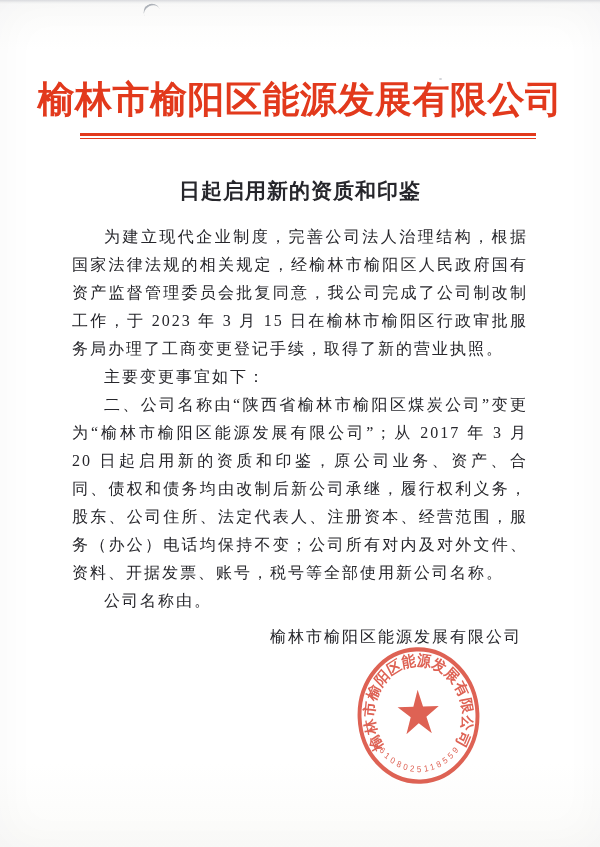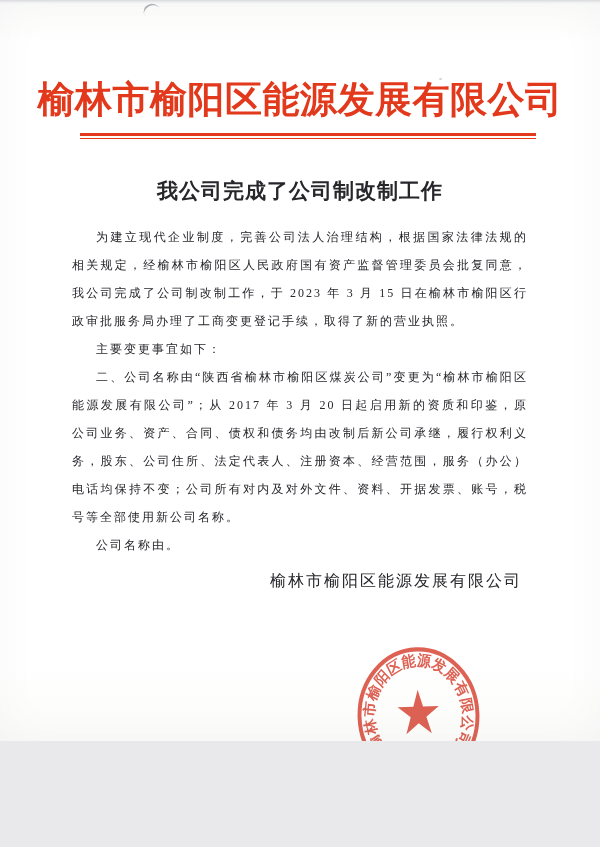--- a/index.html
+++ b/index.html
@@ -3,21 +3,21 @@
 <meta charset="utf-8">
 <style>
   html, body {
     margin: 0;
     padding: 0;
     background: #e9e9ec;
   }
   .page {
     position: relative;
     width: 600px;
-    height: 741px;
+    height: 847px;
     margin: 0;
     overflow: hidden;
     background: linear-gradient(180deg, #fbfbfa 0%, #ffffff 6%, #ffffff 90%, #fbfbf9 100%);
     box-shadow: inset 0 0 46px rgba(40,40,50,0.03);
     font-family: "Liberation Serif", "DejaVu Serif", serif;
     color: #26262b;
   }
   .scan-edge-top {
     position: absolute;
     top: 0; left: 0;
@@ -62,21 +62,21 @@
     margin: 0;
     padding-top: 38px;
     text-align: center;
     font-size: 21px;
     font-weight: 700;
     letter-spacing: 1px;
     color: #26262b;
   }
   .doc-body {
     margin: 18px 72px 0 72px;
-    font-size: 12px;
+    font-size: 16px;
     line-height: 28px;
     letter-spacing: 2px;
     text-align: justify;
     text-justify: inter-character;
   }
   .doc-body p {
     margin: 0;
     text-indent: 2em;
   }
   .signature {
@@ -121,21 +121,21 @@
 <div class="page">
 
   <div class="scan-edge-top"></div>
   <div class="pen-mark"></div>
   <div class="speck"></div>
 
   <h1 class="letterhead">榆林市榆阳区能源发展有限公司</h1>
 
   <div class="red-rule"></div>
 
-  <h2 class="doc-title">我公司完成了公司制改制工作</h2>
+  <h2 class="doc-title">日起启用新的资质和印鉴</h2>
 
   <div class="doc-body">
     <p>为建立现代企业制度，完善公司法人治理结构，根据国家法律法规的相关规定，经榆林市榆阳区人民政府国有资产监督管理委员会批复同意，我公司完成了公司制改制工作，于 2023 年 3 月 15 日在榆林市榆阳区行政审批服务局办理了工商变更登记手续，取得了新的营业执照。</p>
     <p>主要变更事宜如下：</p>
     <p>二、公司名称由“陕西省榆林市榆阳区煤炭公司”变更为“榆林市榆阳区能源发展有限公司”；从 2017 年 3 月 20 日起启用新的资质和印鉴，原公司业务、资产、合同、债权和债务均由改制后新公司承继，履行权利义务，股东、公司住所、法定代表人、注册资本、经营范围，服务（办公）电话均保持不变；公司所有对内及对外文件、资料、开据发票、账号，税号等全部使用新公司名称。</p>
     <p>公司名称由。</p>
   </div>
 
   <div class="signature">
     <div class="sig-company">榆林市榆阳区能源发展有限公司</div>

